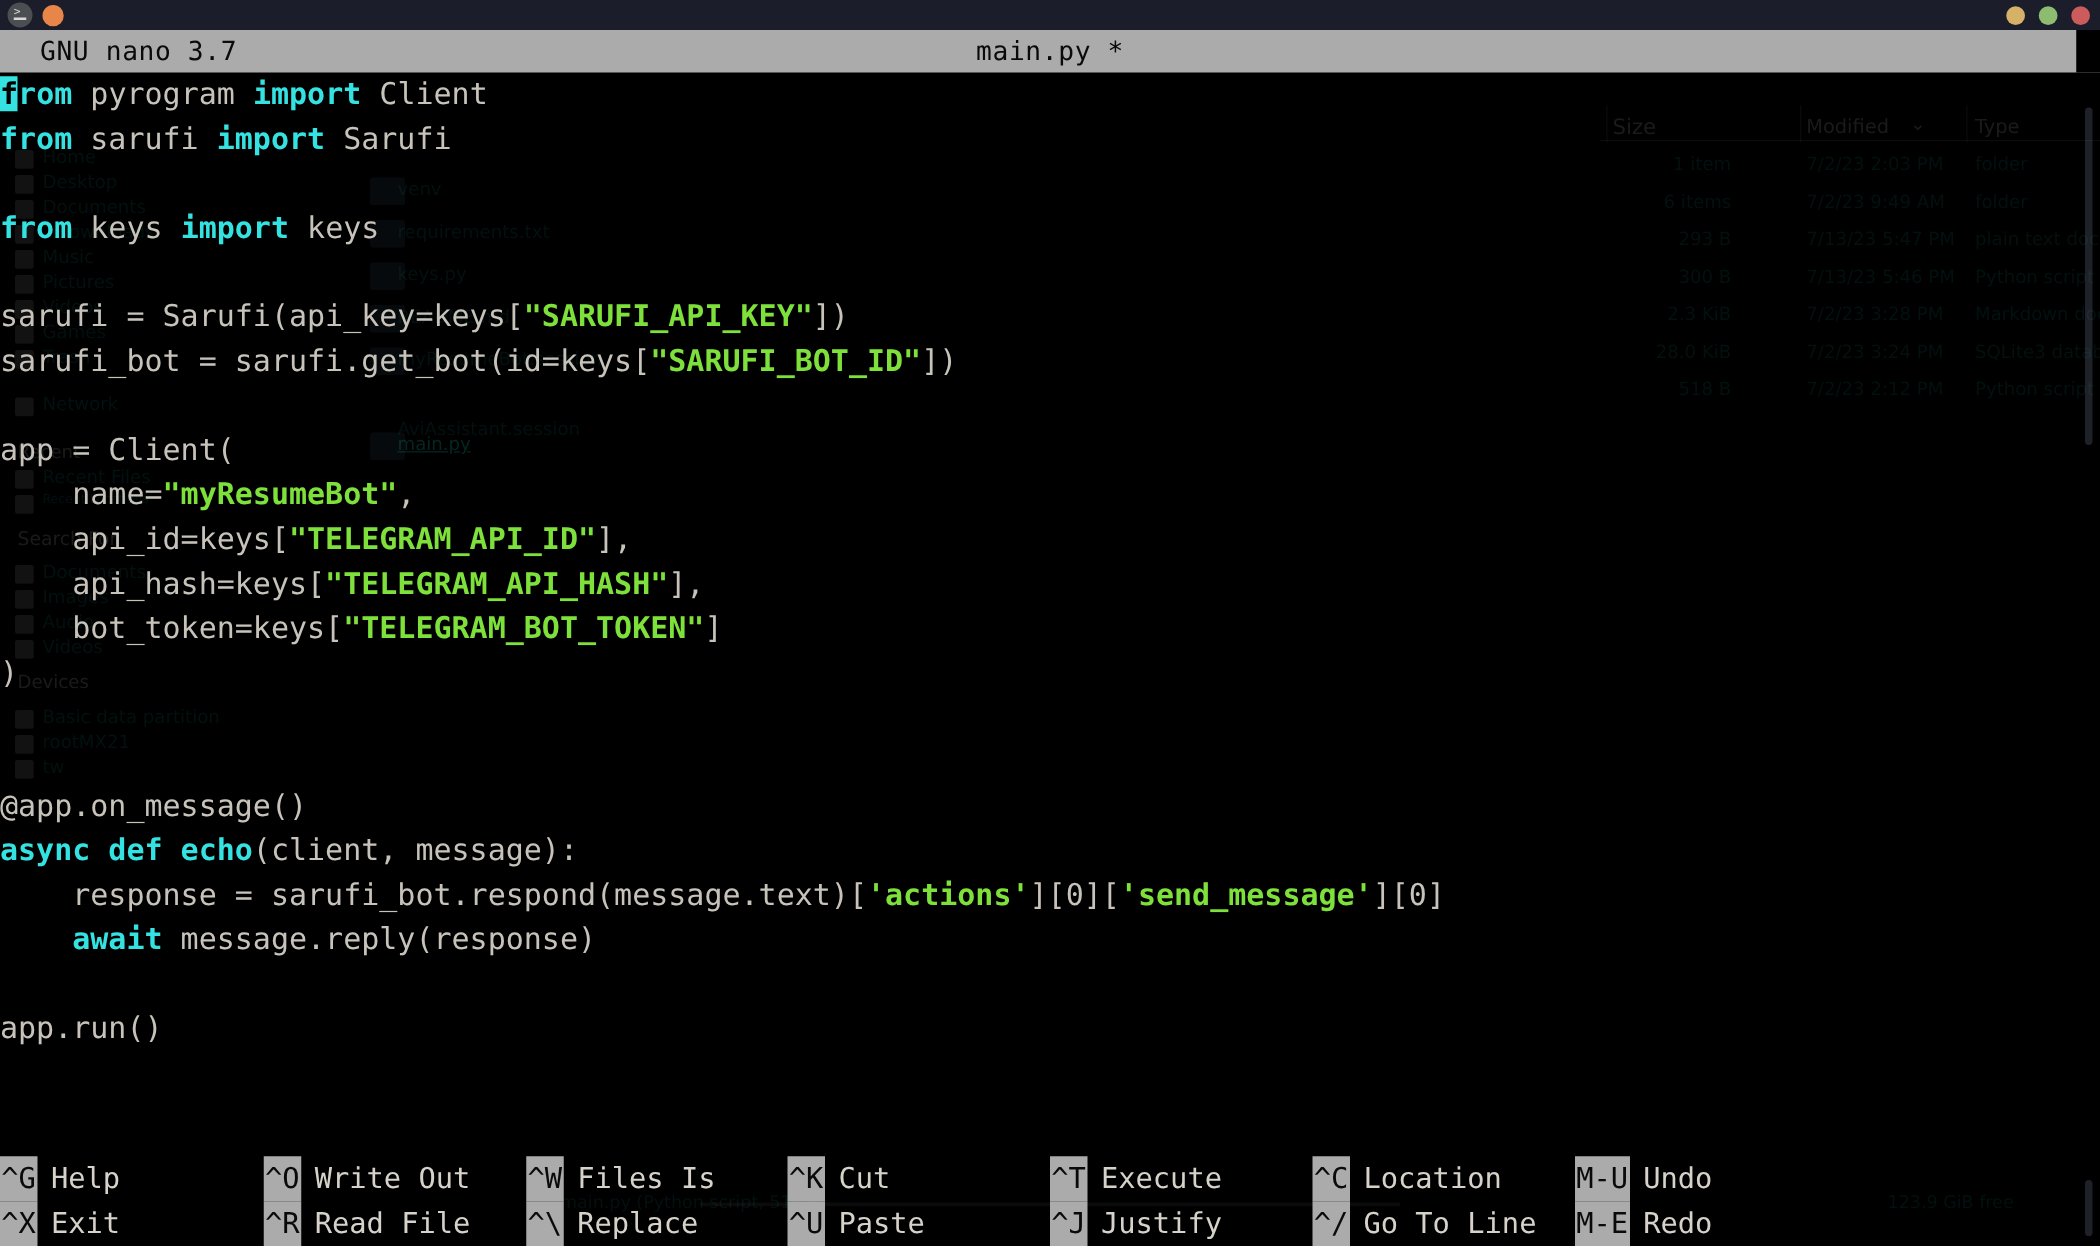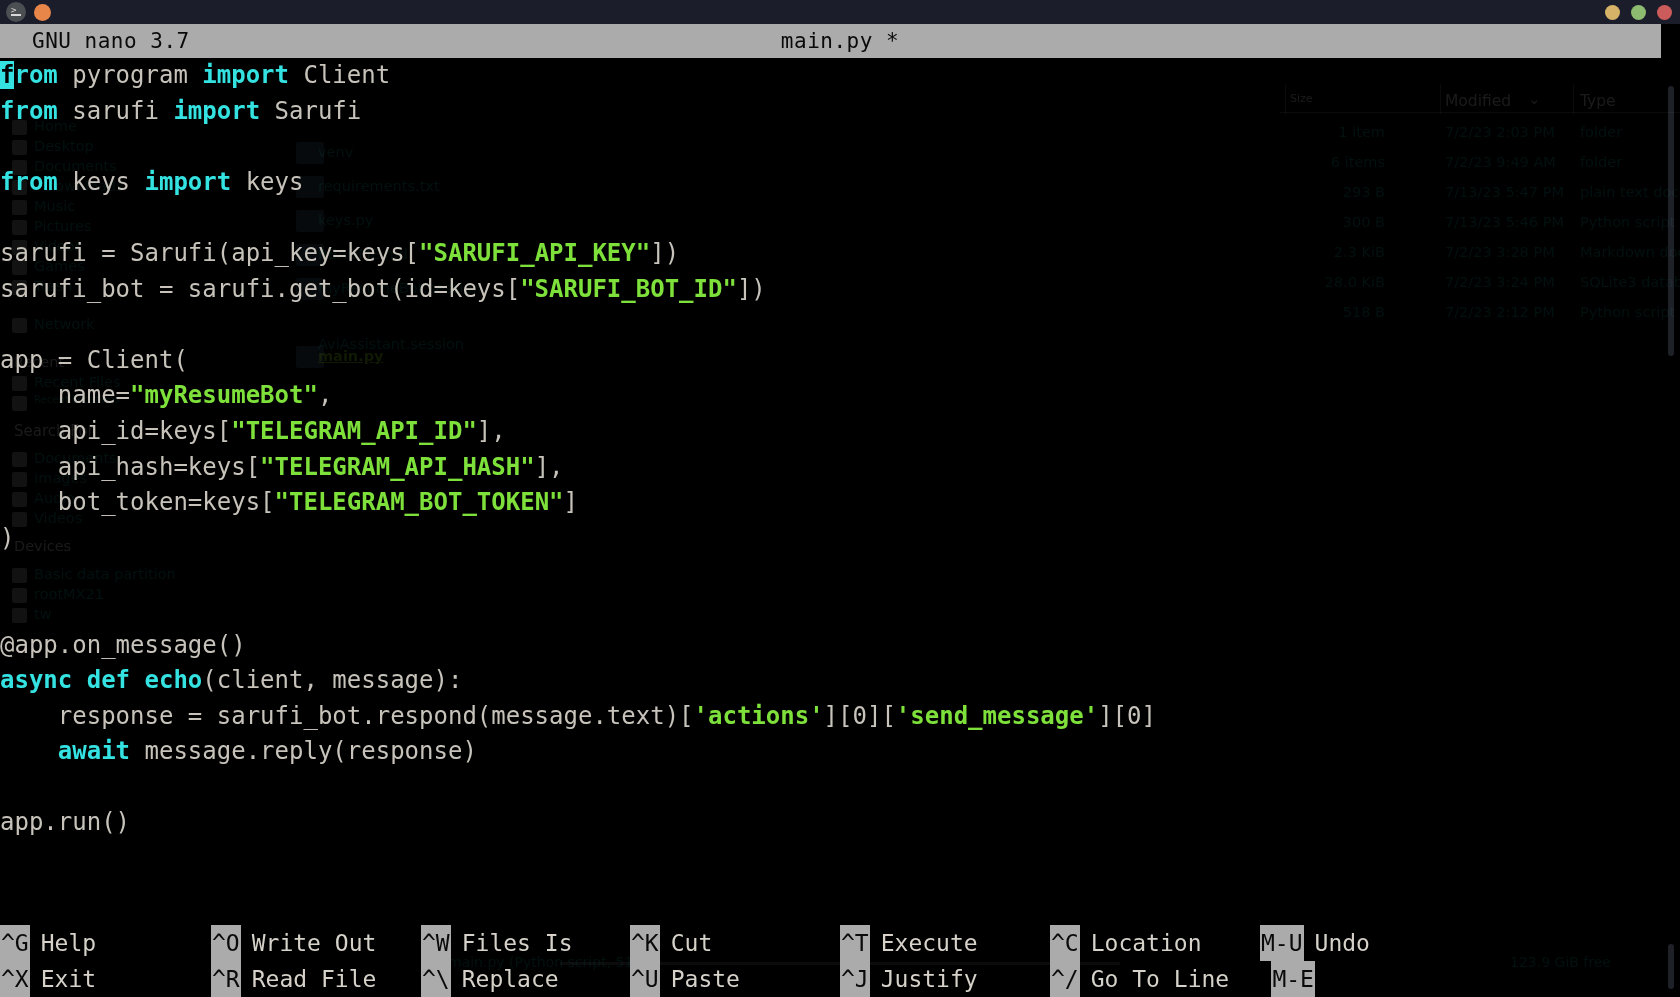--- a/index.html
+++ b/index.html
@@ -40,21 +40,21 @@
     position:absolute;left:0;top:24px;width:1680px;height:973px;
     overflow:hidden;pointer-events:none;
   }
   .g{position:absolute;font-family:"DejaVu Sans","Liberation Sans",sans-serif;
      color:#0f766e;opacity:.135;white-space:nowrap;font-size:15px;}
   .g.hdr{color:#9a9a9a;opacity:.17;font-size:15.5px;}
   .gicon{
     position:absolute;opacity:.13;background:#8a8a8a;border-radius:2px;
   }
   .gfolder{position:absolute;opacity:.16;background:#2a3f4a;border-radius:2px;}
-  .gsel{text-decoration:underline;opacity:.2;color:#4d7c0f;font-weight:bold;}
+  .gsel{text-decoration:underline;opacity:.2;color:#14b8a6;}
   .gline{position:absolute;background:#6a6a6a;opacity:.10;}
   .gscroll{position:absolute;background:#8c97b8;opacity:.22;border-radius:3px;}
 
   
   #nano-head{
     position:absolute;left:0;top:24px;width:1680px;height:34px;
     background:#ababab;color:#0a0a0a;
     font-size:21px;line-height:34px;
   }
   #nh-version{position:absolute;left:32px;top:0;letter-spacing:.5px;}
@@ -139,21 +139,21 @@
     <div class="g" style="left: 318px; top: 154px; font-size: 14.5px;">requirements.txt</div>
     <div class="gfolder" style="left: 296px; top: 186px; width: 28px; height: 22px;"></div>
     <div class="g" style="left: 318px; top: 188px; font-size: 14.5px;">keys.py</div>
     <div class="gfolder" style="left: 296px; top: 220px; width: 28px; height: 22px;"></div>
     <div class="g" style="left: 318px; top: 222px; font-size: 14.5px;">README.md</div>
     <div class="gfolder" style="left: 296px; top: 254px; width: 28px; height: 22px;"></div>
     <div class="g" style="left: 318px; top: 256px; font-size: 14.5px;">myResumeBot.session</div>
     <div class="gfolder" style="left: 296px; top: 322px; width: 28px; height: 22px;"></div>
     <div class="g gsel" style="left: 318px; top: 324px; font-size: 14.5px;">main.py</div>
     <div class="g" style="left: 318px; top: 312px; font-size: 14.5px;">AviAssistant.session</div>
-    <div class="g hdr" style="left: 1290px; top: 68px; font-size: 11px;">Size</div>
+    <div class="g hdr" style="left: 1290px; top: 68px; font-size: 17px;">Size</div>
     <div class="g hdr" style="left: 1445px; top: 68px; font-size: 15.5px;">Modified</div>
     <div class="g hdr" style="left: 1580px; top: 68px; font-size: 15.5px;">Type</div>
     <div class="g hdr" style="left: 1528px; top: 66px; font-size: 15px;">⌄</div>
     <div class="g" style="left: 1290px; top: 100px; font-size: 14.5px; width: 95px; text-align: right;">1 item</div>
     <div class="g" style="left: 1445px; top: 100px; font-size: 14.5px;">7/2/23 2:03 PM</div>
     <div class="g" style="left: 1580px; top: 100px; font-size: 14.5px;">folder</div>
     <div class="g" style="left: 1290px; top: 130px; font-size: 14.5px; width: 95px; text-align: right;">6 items</div>
     <div class="g" style="left: 1445px; top: 130px; font-size: 14.5px;">7/2/23 9:49 AM</div>
     <div class="g" style="left: 1580px; top: 130px; font-size: 14.5px;">folder</div>
     <div class="g" style="left: 1290px; top: 160px; font-size: 14.5px; width: 95px; text-align: right;">293 B</div>
@@ -251,18 +251,18 @@
         <span class="lbl">Paste</span>
       </div>
       <div class="sc" style="left: 840px;">
         <span class="key">^J</span>
         <span class="lbl">Justify</span>
       </div>
       <div class="sc" style="left: 1050px;">
         <span class="key">^/</span>
         <span class="lbl">Go To Line</span>
       </div>
-      <div class="sc" style="left: 1260px; flex-direction: column;">
+      <div class="sc" style="left: 1260px;">
         <span class="key">M-E</span>
         <span class="lbl">Redo</span>
       </div>
     </div>
 </div>
 
 </body></html>

